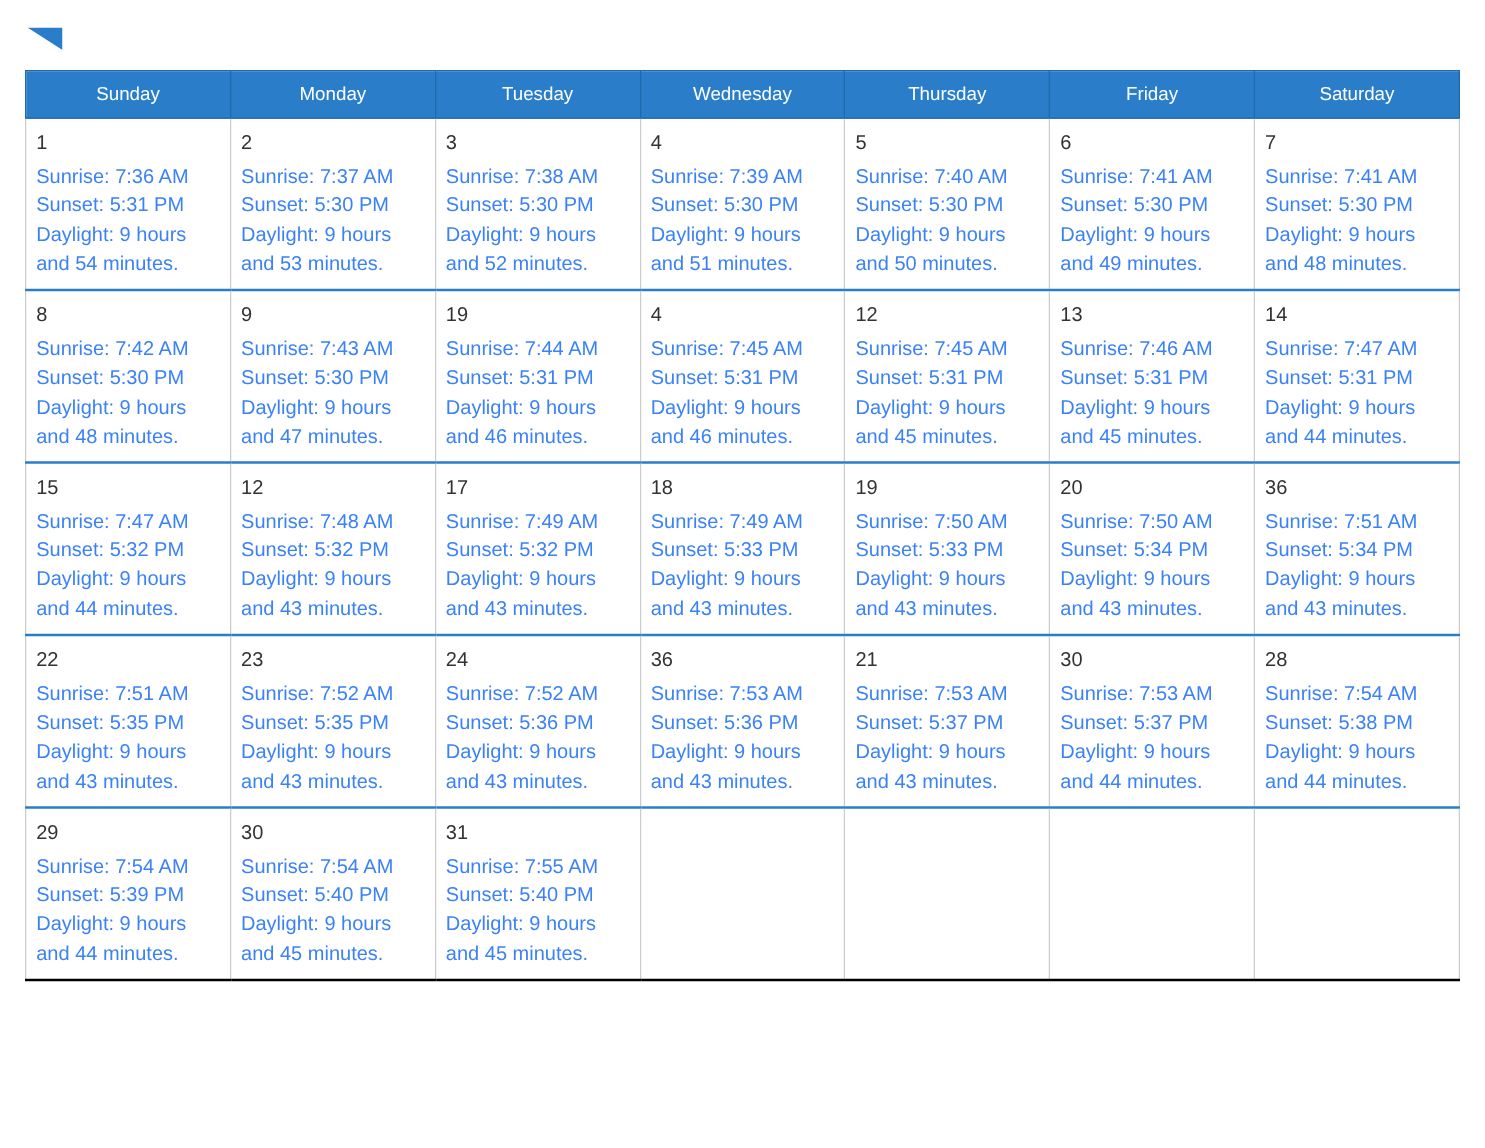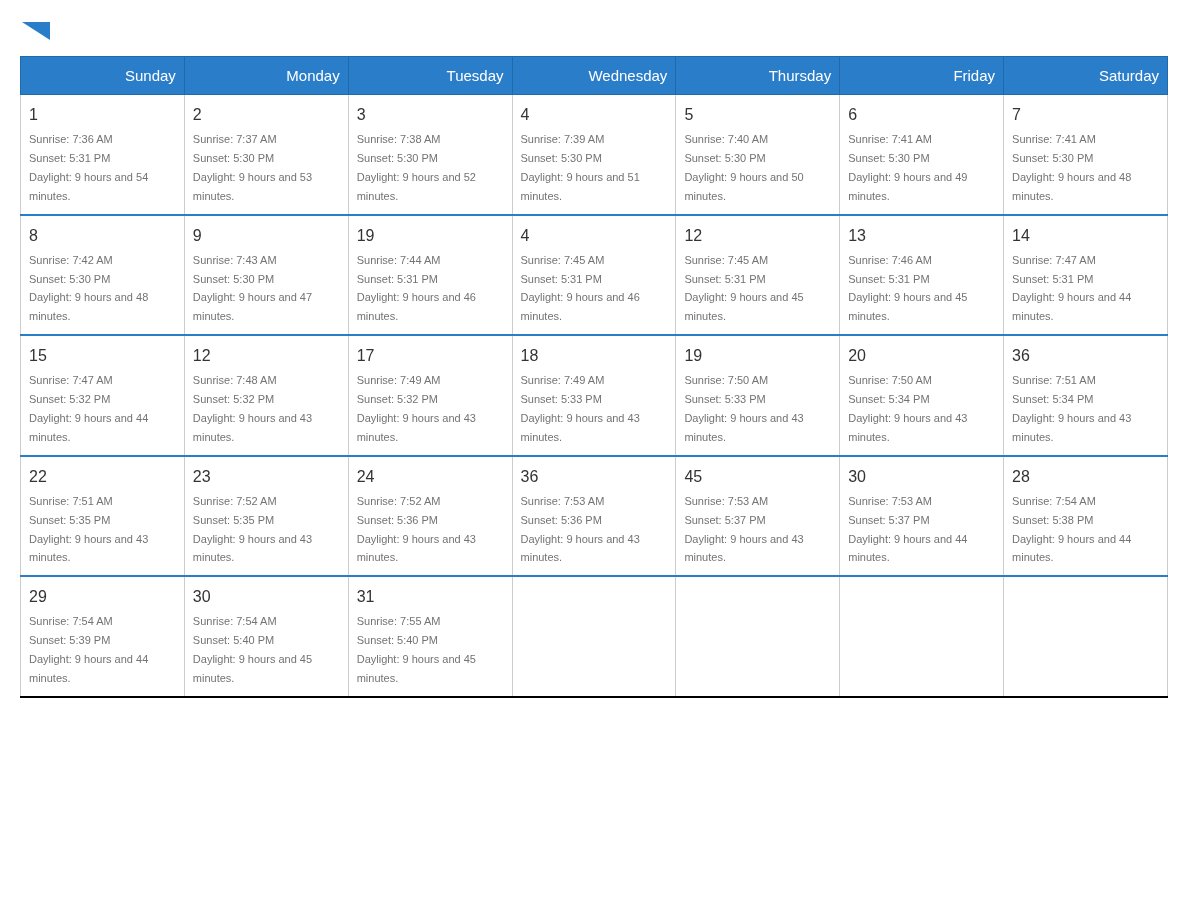--- a/index.html
+++ b/index.html
@@ -52,21 +52,21 @@
     }
     table {
       width: 100%;
       border-collapse: collapse;
       font-size: 13px;
     }
     thead th {
       background-color: #2a7dc9;
       color: white;
       padding: 10px 8px;
-      text-align: right;
+      text-align: center;
       font-size: 15px;
       font-weight: 500;
       border: 1px solid #1e6aaa;
     }
     tbody td {
       vertical-align: top;
       padding: 8px 8px;
       border: 1px solid #ccc;
       border-bottom: 2px solid #2a7dc9;
       min-height: 90px;
@@ -77,22 +77,22 @@
     tbody tr:last-child td {
       border-bottom: 2px solid #000000;
     }
     .day-number {
       font-size: 16px;
       font-weight: 500;
       display: block;
       margin-bottom: 4px;
     }
     .day-info {
-      font-size: 11px;
-      color: #737373;
+      font-size: 16px;
+      color: #3b82f6;
     }
     .empty-cell {
       background: #fff;
     }
   </style>
 </head>
 <body>
 
 <div class="header">
   <div class="logo-wrapper">
@@ -150,21 +150,21 @@
         <td><span class="day-number">18</span><span class="day-info">Sunrise: 7:49 AM<br>Sunset: 5:33 PM<br>Daylight: 9 hours and 43 minutes.</span></td>
         <td><span class="day-number">19</span><span class="day-info">Sunrise: 7:50 AM<br>Sunset: 5:33 PM<br>Daylight: 9 hours and 43 minutes.</span></td>
         <td><span class="day-number">20</span><span class="day-info">Sunrise: 7:50 AM<br>Sunset: 5:34 PM<br>Daylight: 9 hours and 43 minutes.</span></td>
         <td><span class="day-number">36</span><span class="day-info">Sunrise: 7:51 AM<br>Sunset: 5:34 PM<br>Daylight: 9 hours and 43 minutes.</span></td>
       </tr>
       <tr>
         <td><span class="day-number">22</span><span class="day-info">Sunrise: 7:51 AM<br>Sunset: 5:35 PM<br>Daylight: 9 hours and 43 minutes.</span></td>
         <td><span class="day-number">23</span><span class="day-info">Sunrise: 7:52 AM<br>Sunset: 5:35 PM<br>Daylight: 9 hours and 43 minutes.</span></td>
         <td><span class="day-number">24</span><span class="day-info">Sunrise: 7:52 AM<br>Sunset: 5:36 PM<br>Daylight: 9 hours and 43 minutes.</span></td>
         <td><span class="day-number">36</span><span class="day-info">Sunrise: 7:53 AM<br>Sunset: 5:36 PM<br>Daylight: 9 hours and 43 minutes.</span></td>
-        <td><span class="day-number">45</span><span class="day-info">Sunrise: 7:53 AM<br>Sunset: 5:37 PM<br>Daylight: 9 hours and 43 minutes.</span></td>
+        <td><span class="day-number">21</span><span class="day-info">Sunrise: 7:53 AM<br>Sunset: 5:37 PM<br>Daylight: 9 hours and 43 minutes.</span></td>
         <td><span class="day-number">30</span><span class="day-info">Sunrise: 7:53 AM<br>Sunset: 5:37 PM<br>Daylight: 9 hours and 44 minutes.</span></td>
         <td><span class="day-number">28</span><span class="day-info">Sunrise: 7:54 AM<br>Sunset: 5:38 PM<br>Daylight: 9 hours and 44 minutes.</span></td>
       </tr>
       <tr>
         <td><span class="day-number">29</span><span class="day-info">Sunrise: 7:54 AM<br>Sunset: 5:39 PM<br>Daylight: 9 hours and 44 minutes.</span></td>
         <td><span class="day-number">30</span><span class="day-info">Sunrise: 7:54 AM<br>Sunset: 5:40 PM<br>Daylight: 9 hours and 45 minutes.</span></td>
         <td><span class="day-number">31</span><span class="day-info">Sunrise: 7:55 AM<br>Sunset: 5:40 PM<br>Daylight: 9 hours and 45 minutes.</span></td>
         <td class="empty-cell"></td>
         <td class="empty-cell"></td>
         <td class="empty-cell"></td>

